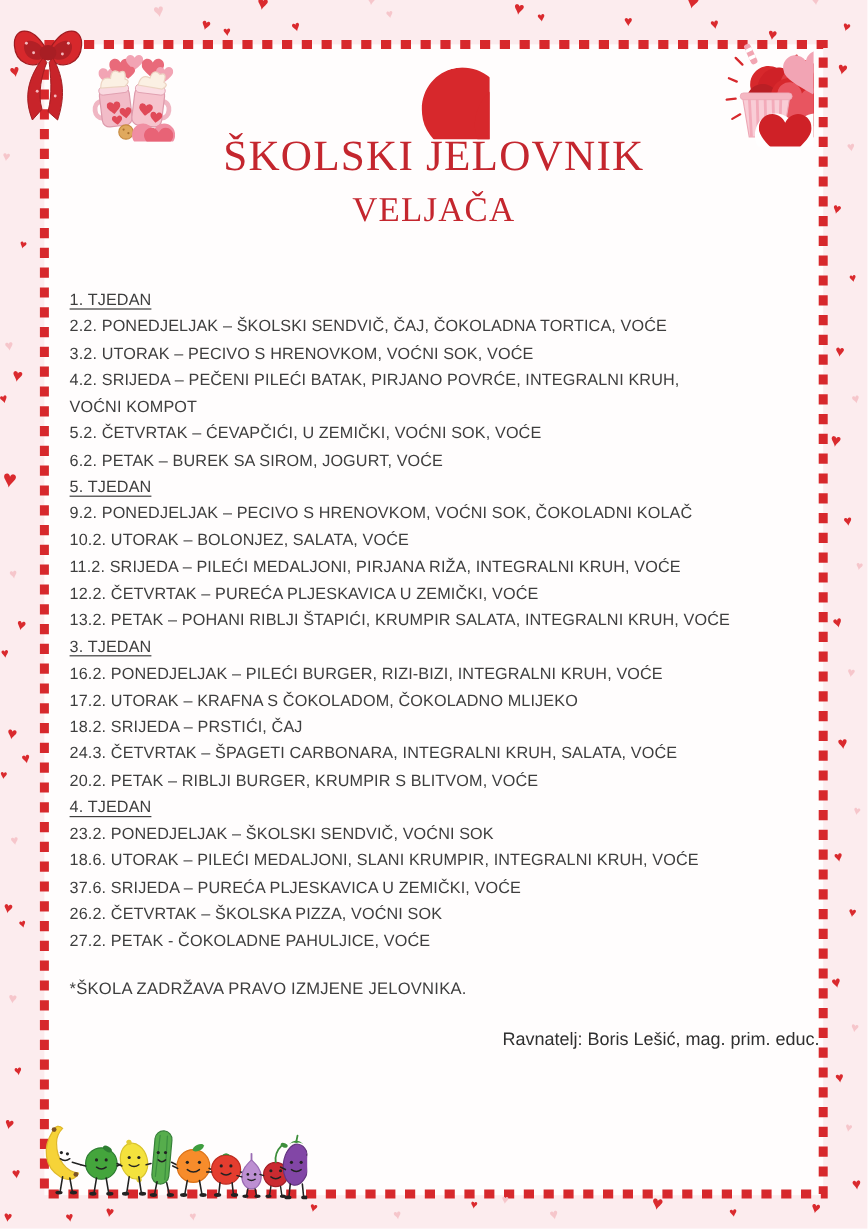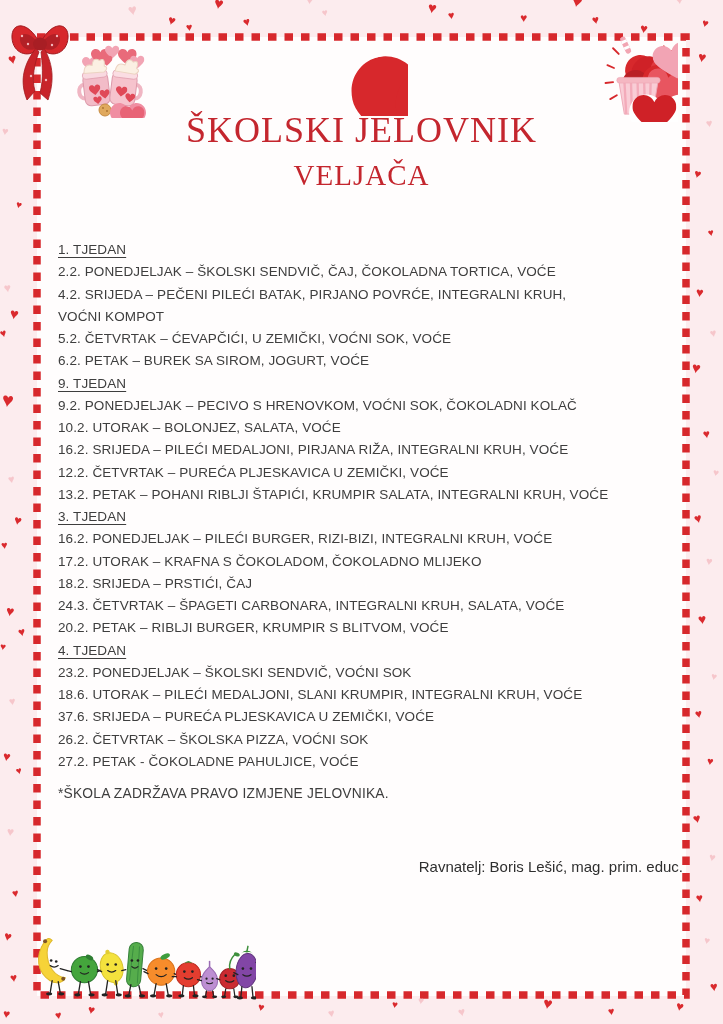--- a/index.html
+++ b/index.html
@@ -25,21 +25,21 @@
     font-family:"Liberation Serif",serif;font-size:29px;letter-spacing:1px;
     color:var(--accent-red,#c4262e);margin:0;font-weight:normal;
   }
   .menu{
     position:absolute;left:58px;top:239px;width:632px;
     font-size:13.5px;line-height:22.25px;letter-spacing:.1px;
     color:var(--text,#3e3e3e);white-space:nowrap;
   }
   .week-heading span{text-decoration:underline;text-underline-offset:3px;}
   .note{
-    position:absolute;left:58px;top:786px;font-size:13.8px;letter-spacing:.2px;
+    position:absolute;left:58px;top:816px;font-size:13.8px;letter-spacing:.2px;
     color:var(--text,#3e3e3e);margin:0;
   }
   .signature{
     position:absolute;right:40px;top:858px;font-size:15px;
     color:#2f2f2f;margin:0;
   }
 </style>
 </head>
 <body>
 
@@ -331,28 +331,29 @@
       </g>
     </svg>
   </span>
 
   <h1 class="page-title">ŠKOLSKI JELOVNIK</h1>
   <h2 class="page-subtitle">VELJAČA</h2>
 
   <div class="menu" id="menu-list">
       <div class="week-heading"><span>1. TJEDAN</span></div>
       <div class="day-line">2.2. PONEDJELJAK – ŠKOLSKI SENDVIČ, ČAJ, ČOKOLADNA TORTICA, VOĆE</div>
+      <div class="day-line">3.2. UTORAK – PECIVO S HRENOVKOM, VOĆNI SOK, VOĆE</div>
       <div class="day-line">4.2. SRIJEDA – PEČENI PILEĆI BATAK, PIRJANO POVRĆE, INTEGRALNI KRUH,</div>
       <div class="day-line">VOĆNI KOMPOT</div>
       <div class="day-line">5.2. ČETVRTAK – ĆEVAPČIĆI, U ZEMIČKI, VOĆNI SOK, VOĆE</div>
       <div class="day-line">6.2. PETAK – BUREK SA SIROM, JOGURT, VOĆE</div>
-      <div class="week-heading"><span>9. TJEDAN</span></div>
+      <div class="week-heading"><span>5. TJEDAN</span></div>
       <div class="day-line">9.2. PONEDJELJAK – PECIVO S HRENOVKOM, VOĆNI SOK, ČOKOLADNI KOLAČ</div>
       <div class="day-line">10.2. UTORAK – BOLONJEZ, SALATA, VOĆE</div>
-      <div class="day-line">16.2. SRIJEDA – PILEĆI MEDALJONI, PIRJANA RIŽA, INTEGRALNI KRUH, VOĆE</div>
+      <div class="day-line">11.2. SRIJEDA – PILEĆI MEDALJONI, PIRJANA RIŽA, INTEGRALNI KRUH, VOĆE</div>
       <div class="day-line">12.2. ČETVRTAK – PUREĆA PLJESKAVICA U ZEMIČKI, VOĆE</div>
       <div class="day-line">13.2. PETAK – POHANI RIBLJI ŠTAPIĆI, KRUMPIR SALATA, INTEGRALNI KRUH, VOĆE</div>
       <div class="week-heading"><span>3. TJEDAN</span></div>
       <div class="day-line">16.2. PONEDJELJAK – PILEĆI BURGER, RIZI-BIZI, INTEGRALNI KRUH, VOĆE</div>
       <div class="day-line">17.2. UTORAK – KRAFNA S ČOKOLADOM, ČOKOLADNO MLIJEKO</div>
       <div class="day-line">18.2. SRIJEDA – PRSTIĆI, ČAJ</div>
       <div class="day-line">24.3. ČETVRTAK – ŠPAGETI CARBONARA, INTEGRALNI KRUH, SALATA, VOĆE</div>
       <div class="day-line">20.2. PETAK – RIBLJI BURGER, KRUMPIR S BLITVOM, VOĆE</div>
       <div class="week-heading"><span>4. TJEDAN</span></div>
       <div class="day-line">23.2. PONEDJELJAK – ŠKOLSKI SENDVIČ, VOĆNI SOK</div>

